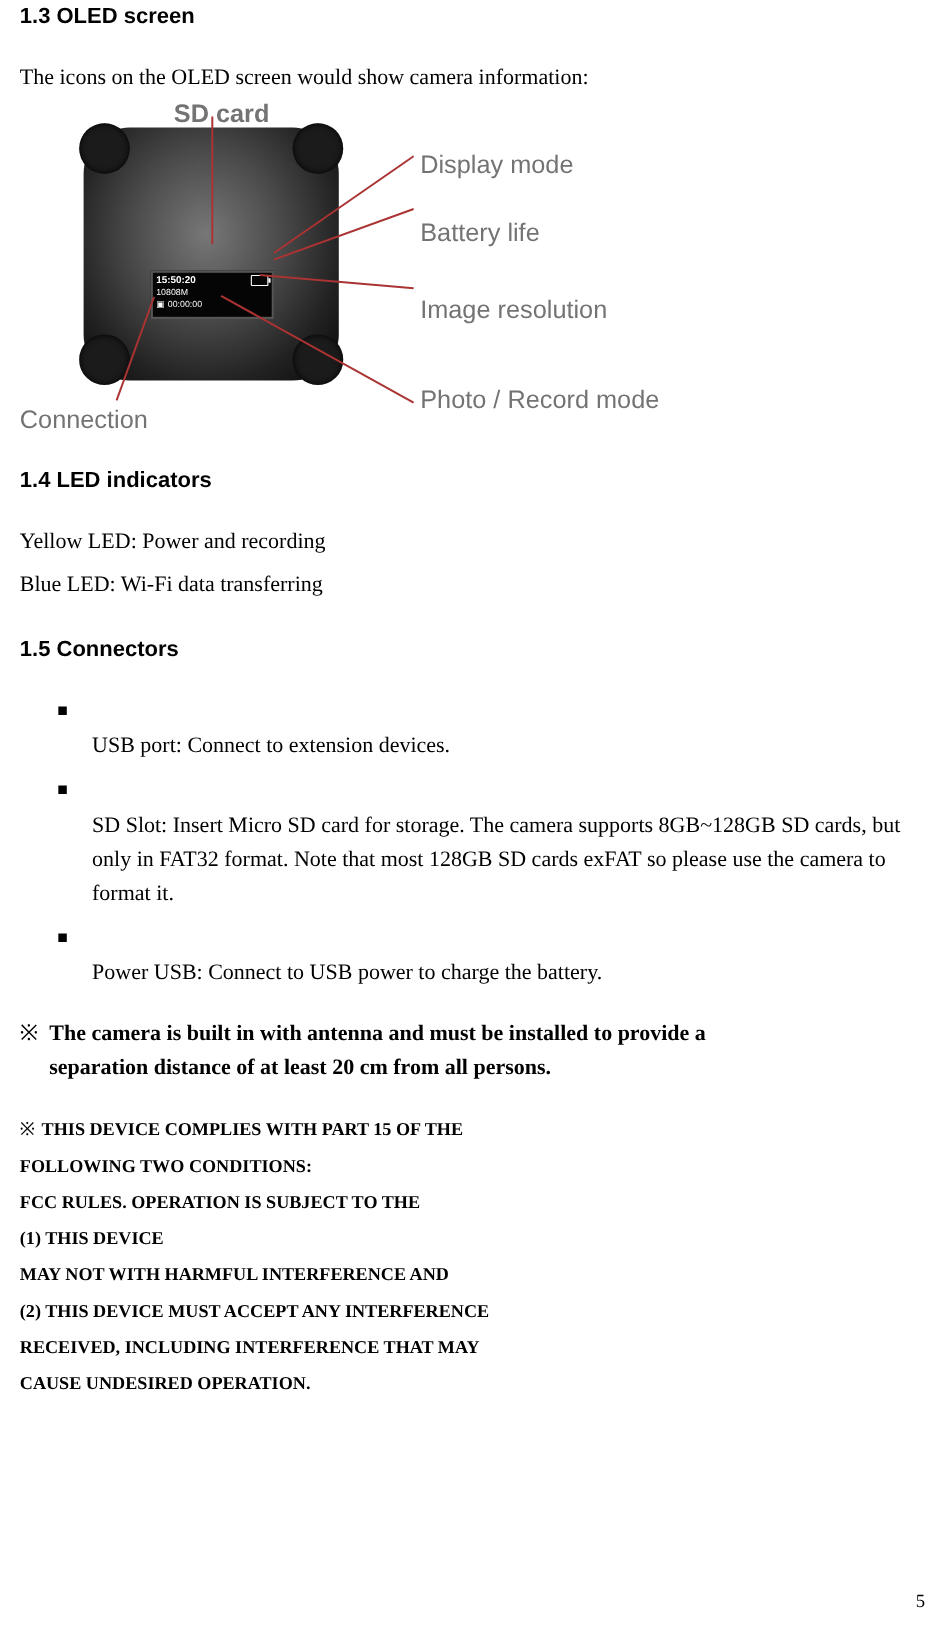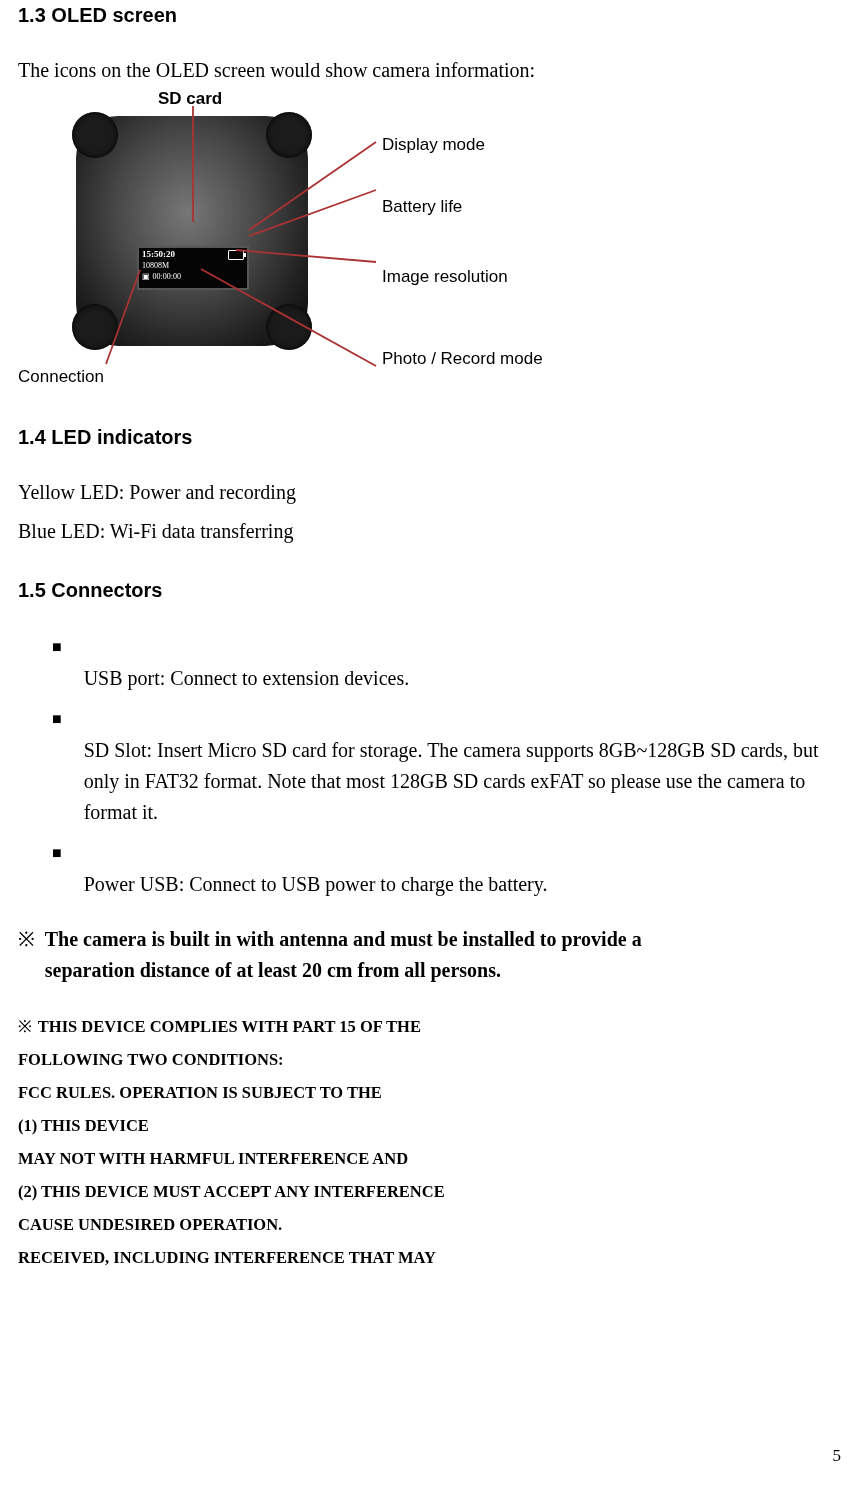--- a/index.html
+++ b/index.html
@@ -88,37 +88,37 @@
     position: absolute;
     left: 61px; top: 130px;
     width: 112px; height: 44px;
     background: #050505;
     border: 2px solid #555;
     color: #fff;
     font-size: 9px;
     line-height: 1.1;
     padding: 2px 3px;
     box-sizing: border-box;
-    font-family: Liberation Serif, serif;
+    font-family: Liberation Sans, sans-serif;
   }
   .oled .row1 { display:flex; justify-content:space-between; }
   .oled .row1 span:first-child { font-weight:bold; }
   .oled .batt {
     width: 14px; height: 8px; border: 1px solid #fff; border-radius:1px;
     position: relative; display:inline-block;
   }
   .oled .batt::after {
     content:""; position:absolute; right:-3px; top:2px; width:2px; height:4px; background:#fff;
   }
   .oled .row2 { display:flex; justify-content:flex-start; margin-top:2px; font-size:8px;}
   .oled .row3 { display:flex; gap:3px; align-items:center; margin-top:2px; font-size:8px;}
   .lbl {
     position: absolute;
-    font-size: 17px;
-    color: #000000;
+    font-size: 23px;
+    color: #737373;
     white-space: nowrap;
   }
   svg.lines { position:absolute; left:0; top:0; width:500px; height:300px; pointer-events:none; }
 </style>
 </head>
 <body>
 
 <h2>1.3 OLED screen</h2>
 <p>The icons on the OLED screen would show camera information:</p>
 
@@ -189,17 +189,17 @@
   </div>
 </div>
 
 <div class="fcc">
   <div><span class="sym">※</span><span>THIS DEVICE COMPLIES WITH PART 15 OF THE</span></div>
   <div>FOLLOWING TWO CONDITIONS:</div>
   <div>FCC RULES. OPERATION IS SUBJECT TO THE</div>
   <div>(1) THIS DEVICE</div>
   <div>MAY NOT WITH HARMFUL INTERFERENCE AND</div>
   <div>(2) THIS DEVICE MUST ACCEPT ANY INTERFERENCE</div>
+  <div>RECEIVED, INCLUDING INTERFERENCE THAT MAY</div>
   <div>CAUSE UNDESIRED OPERATION.</div>
-  <div>RECEIVED, INCLUDING INTERFERENCE THAT MAY</div>
 </div>
 
 <div class="pagenum">5</div>
 
 </body></html>

